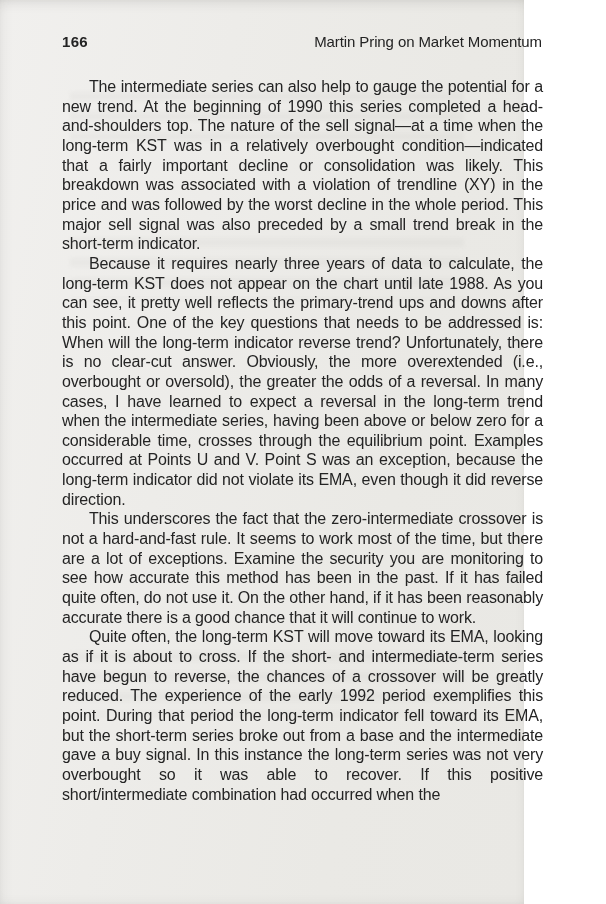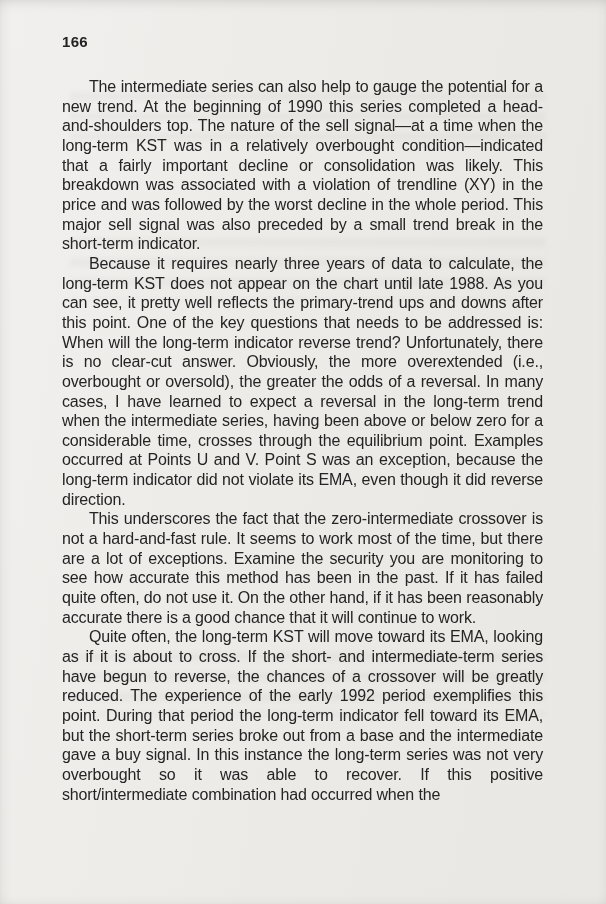--- a/index.html
+++ b/index.html
@@ -7,21 +7,21 @@
     padding: 0;
   }
   body {
     width: 606px;
     height: 904px;
     overflow: hidden;
     font-family: "Liberation Sans", sans-serif;
   }
   .page {
     position: relative;
-    width: 606px;
+    width: 524px;
     height: 904px;
     background:
       linear-gradient(100deg, #f1f0ee 0%, #edecE9 35%, #eae9e5 70%, #e9e8e4 100%);
     box-shadow:
       inset 0 10px 14px -10px rgba(60,60,55,0.18),
       inset 10px 0 16px -12px rgba(60,60,55,0.12),
       inset -6px 0 14px -10px rgba(60,60,55,0.10),
       inset 0 -8px 14px -10px rgba(60,60,55,0.08);
   }
   
@@ -83,20 +83,21 @@
 <body>
 
 <div class="page">
 
   <div class="showthrough st-a"></div>
   <div class="showthrough st-b"></div>
   <div class="showthrough st-c"></div>
 
   <div class="header">
     <span class="page-number">166</span>
+    <span class="running-title">Martin Pring on Market Momentum</span>
   </div>
 
   <div class="body-text">
     <p class="indent">The intermediate series can also help to gauge the potential for a new trend. At the beginning of 1990 this series completed a head-and-shoulders top. The nature of the sell signal—at a time when the long-term KST was in a relatively overbought condition—indicated that a fairly important decline or consolidation was likely. This breakdown was associated with a violation of trendline (XY) in the price and was followed by the worst decline in the whole period. This major sell signal was also preceded by a small trend break in the short-term indicator.</p>
     <p class="indent">Because it requires nearly three years of data to calculate, the long-term KST does not appear on the chart until late 1988. As you can see, it pretty well reflects the primary-trend ups and downs after this point. One of the key questions that needs to be addressed is: When will the long-term indicator reverse trend? Unfortunately, there is no clear-cut answer. Obviously, the more overextended (i.e., overbought or oversold), the greater the odds of a reversal. In many cases, I have learned to expect a reversal in the long-term trend when the intermediate series, having been above or below zero for a considerable time, crosses through the equilibrium point. Examples occurred at Points U and V. Point S was an exception, because the long-term indicator did not violate its EMA, even though it did reverse direction.</p>
     <p class="indent">This underscores the fact that the zero-intermediate crossover is not a hard-and-fast rule. It seems to work most of the time, but there are a lot of exceptions. Examine the security you are monitoring to see how accurate this method has been in the past. If it has failed quite often, do not use it. On the other hand, if it has been reasonably accurate there is a good chance that it will continue to work.</p>
     <p class="indent">Quite often, the long-term KST will move toward its EMA, looking as if it is about to cross. If the short- and intermediate-term series have begun to reverse, the chances of a crossover will be greatly reduced. The experience of the early 1992 period exemplifies this point. During that period the long-term indicator fell toward its EMA, but the short-term series broke out from a base and the intermediate gave a buy signal. In this instance the long-term series was not very overbought so it was able to recover. If this positive short/intermediate combination had occurred when the</p>
   </div>
 
 </div>

